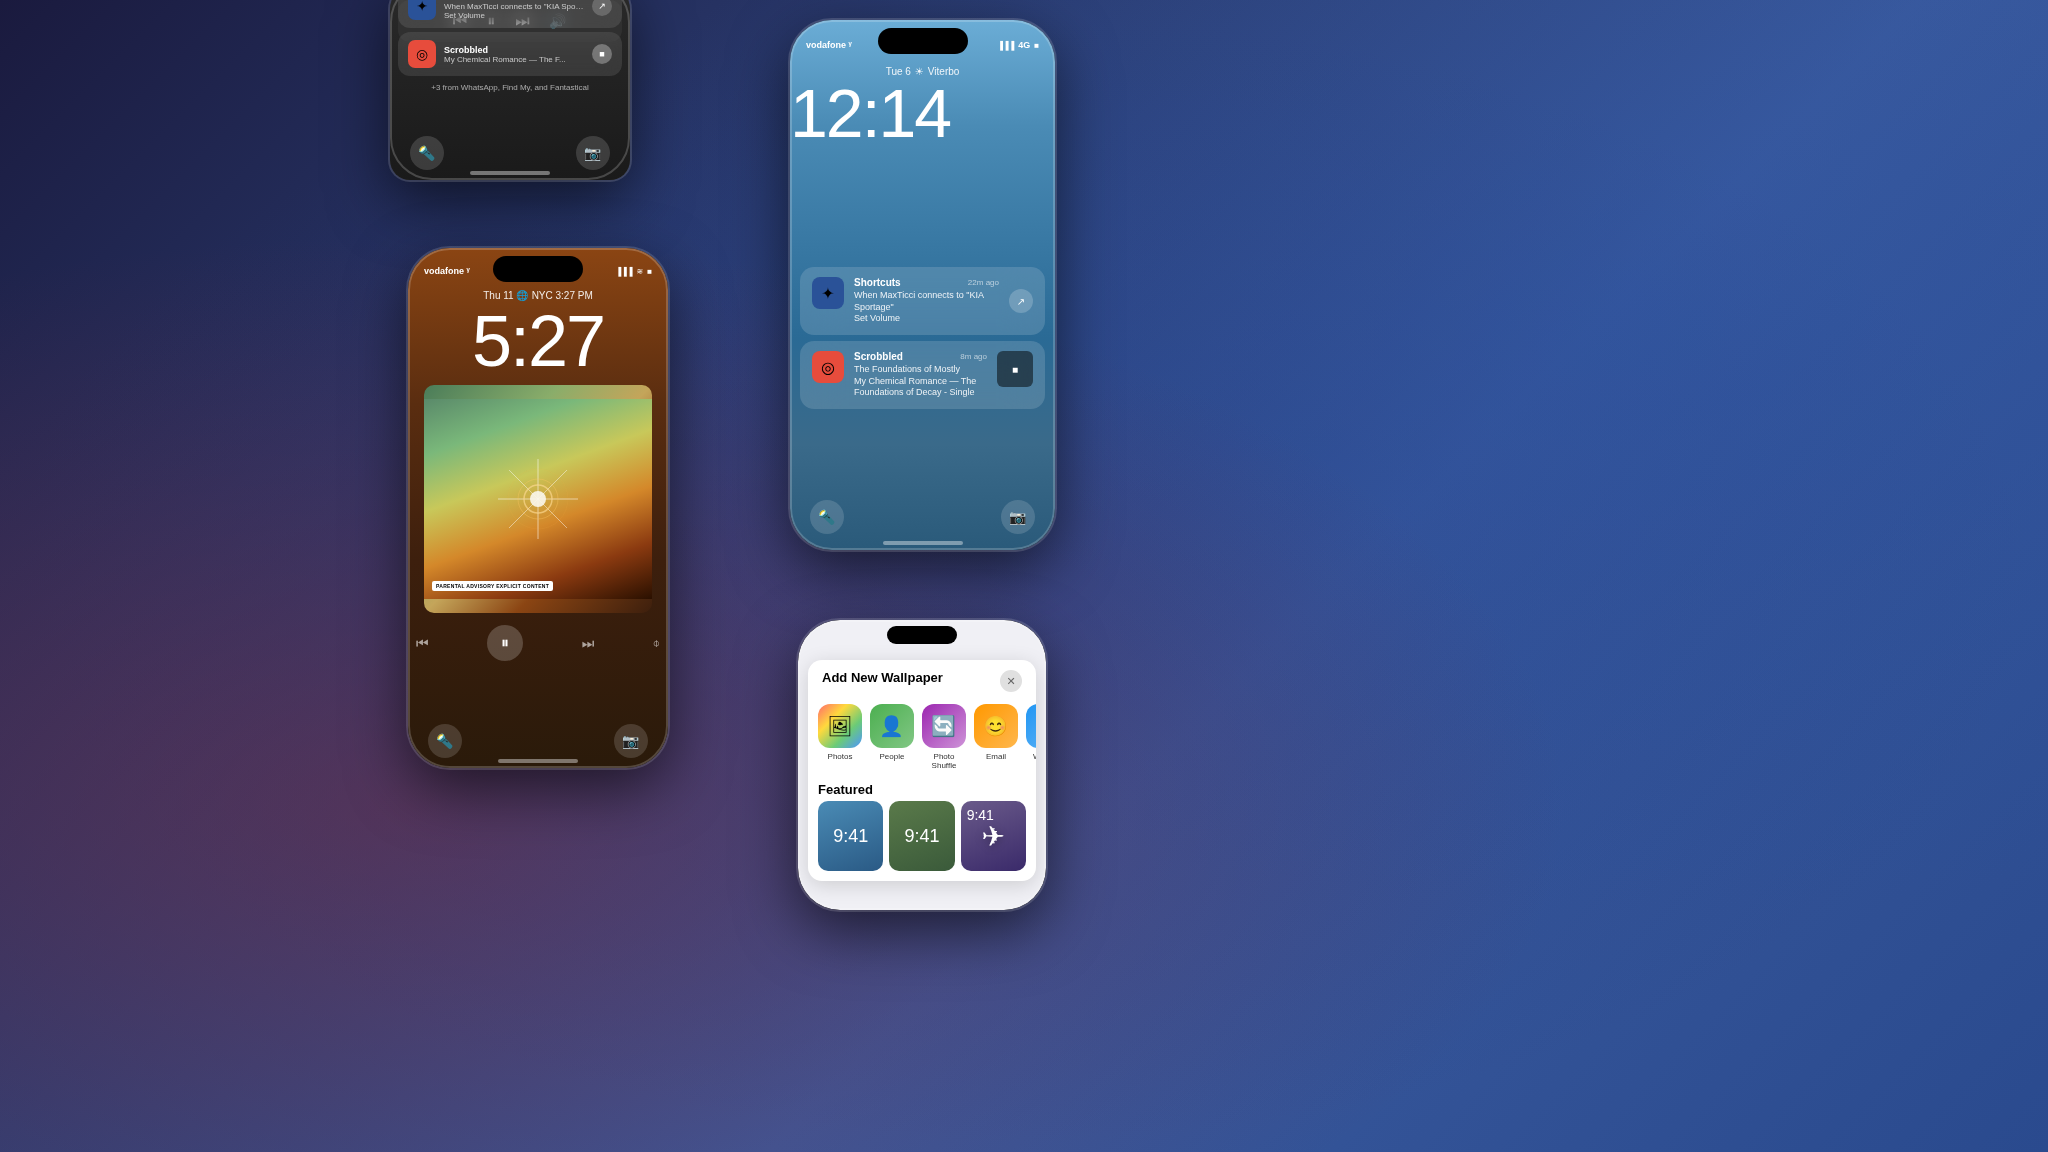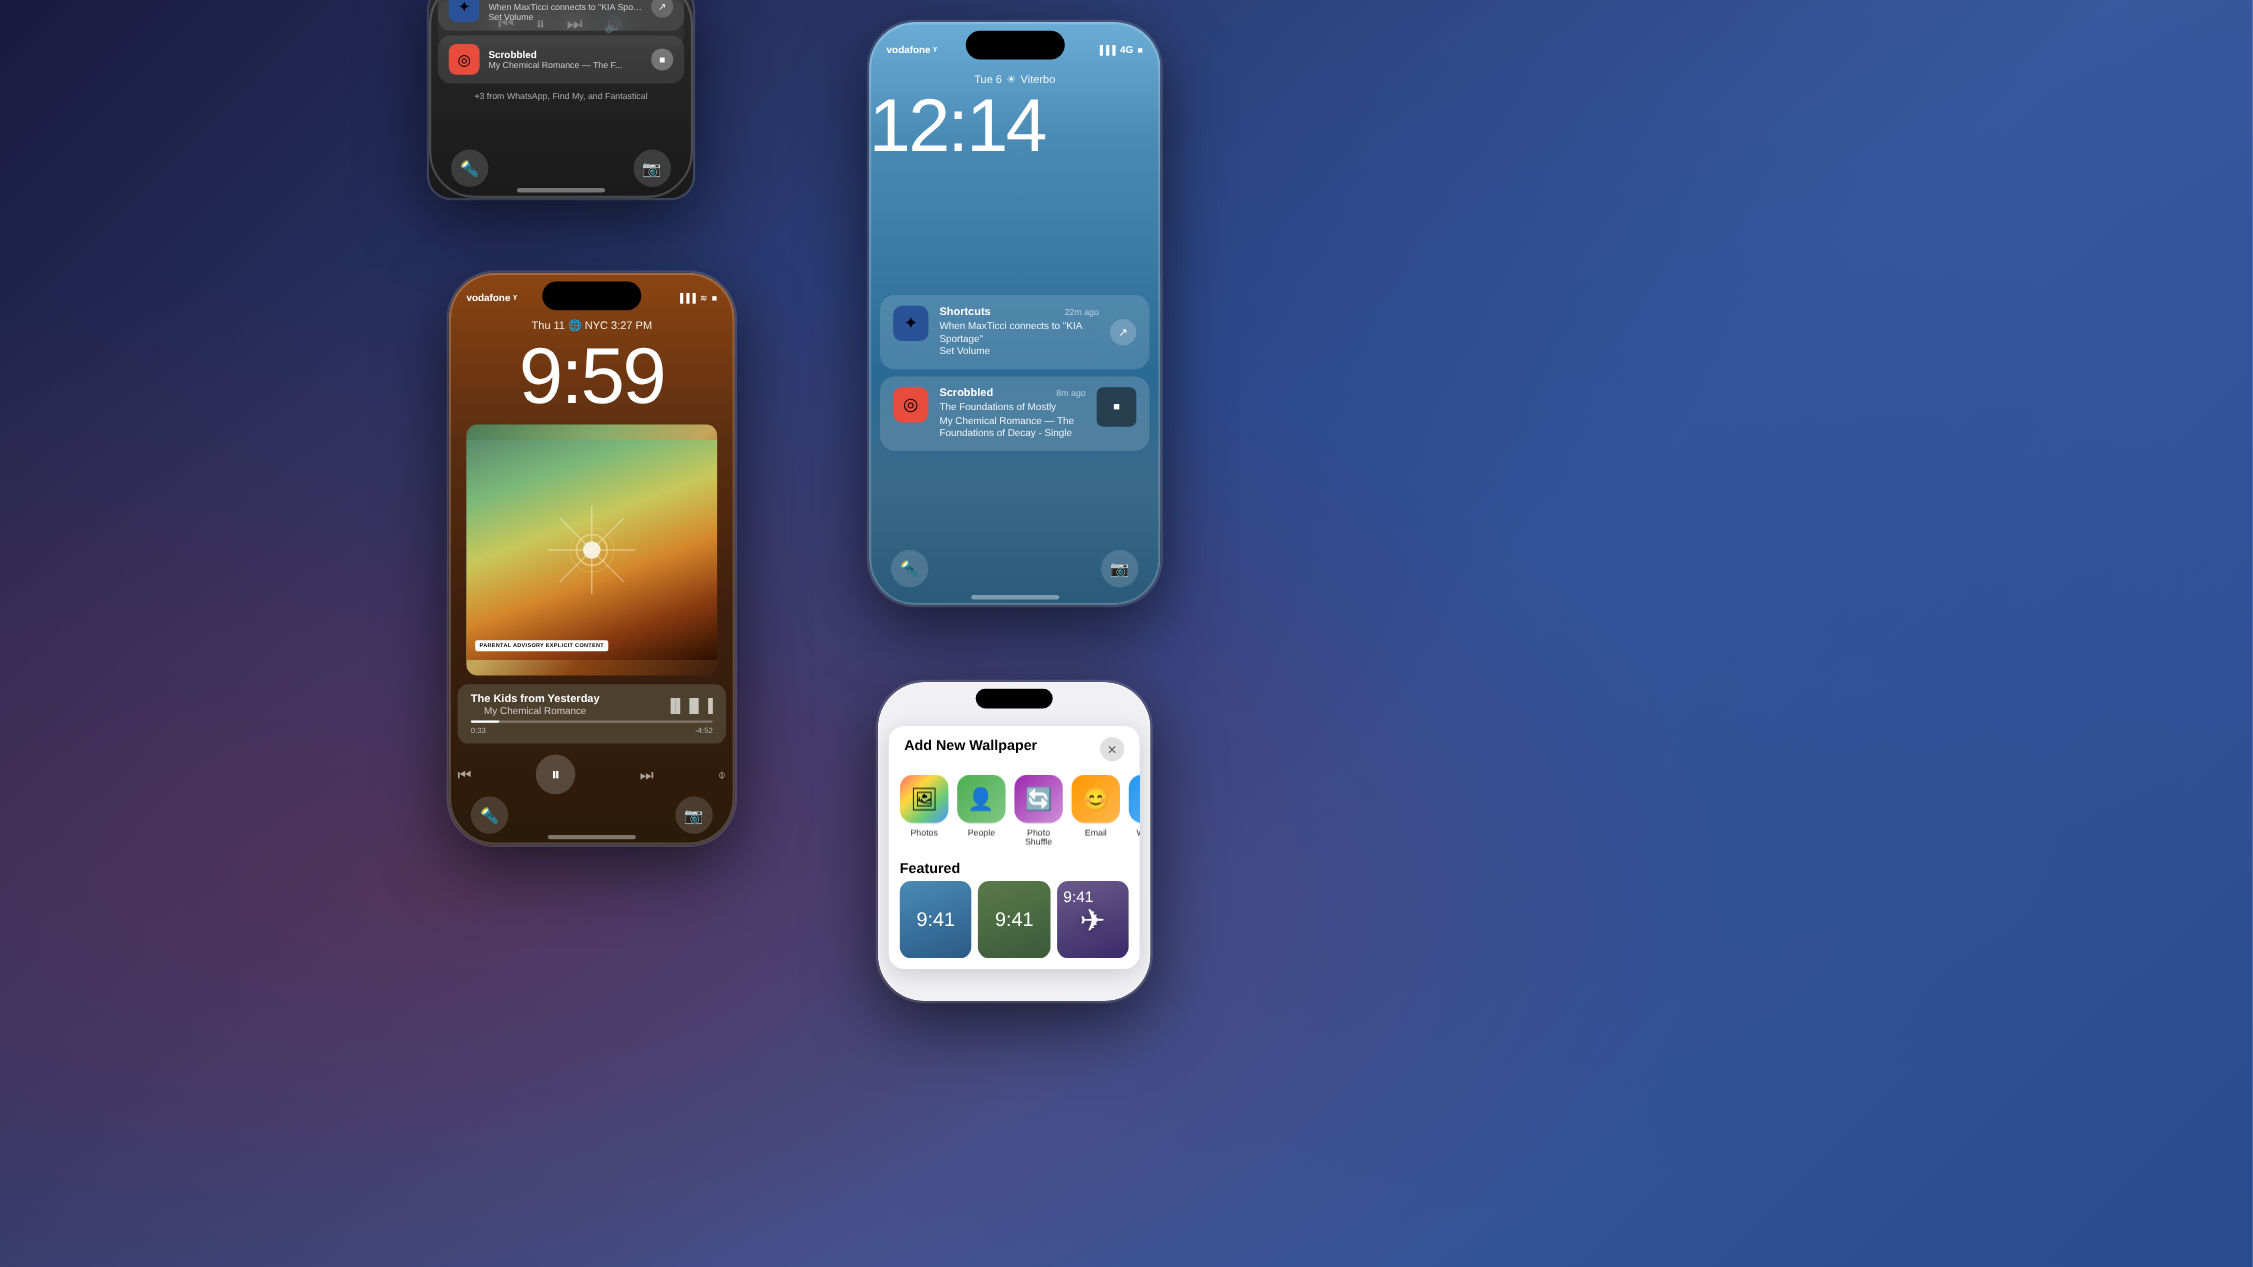--- a/index.html
+++ b/index.html
@@ -745,55 +745,39 @@
       <span class="status-carrier">vodafone ᵞ</span>
       <span style="width:90px;"></span>
       <div class="status-right">
         <span style="color:white;font-size:8px;">▐▐▐</span>
         <span style="color:white;font-size:8px;">≋</span>
         <span style="color:white;font-size:8px;">■</span>
       </div>
     </div>
 
     <div class="lock-location">Thu 11 🌐 NYC 3:27 PM</div>
-    <div class="lock-time-large">9:59</div>
+    <div class="lock-time-large">5:27</div>
 
     <div class="album-art">
       <div class="album-art-inner">
 
         <svg width="80" height="80" viewBox="0 0 80 80" style="position:absolute; opacity:0.9;">
           <circle cx="40" cy="40" r="8" fill="white" opacity="0.9"></circle>
           <line x1="40" y1="0" x2="40" y2="80" stroke="white" stroke-width="1" opacity="0.6"></line>
           <line x1="0" y1="40" x2="80" y2="40" stroke="white" stroke-width="1" opacity="0.6"></line>
           <line x1="11" y1="11" x2="69" y2="69" stroke="white" stroke-width="1" opacity="0.5"></line>
           <line x1="69" y1="11" x2="11" y2="69" stroke="white" stroke-width="1" opacity="0.5"></line>
           <circle cx="40" cy="40" r="14" fill="none" stroke="rgba(255,220,150,0.7)" stroke-width="1.5"></circle>
           <circle cx="40" cy="40" r="20" fill="none" stroke="rgba(255,200,100,0.4)" stroke-width="1"></circle>
           <circle cx="40" cy="40" r="30" fill="none" stroke="rgba(255,180,80,0.2)" stroke-width="0.5"></circle>
         </svg>
         <div class="parental-advisory">PARENTAL ADVISORY EXPLICIT CONTENT</div>
       </div>
     </div>
 
-    <div class="now-playing-bar">
-      <div style="display:flex;justify-content:space-between;align-items:center;">
-        <div>
-          <div class="now-playing-title">The Kids from Yesterday</div>
-          <div class="now-playing-artist">My Chemical Romance</div>
-        </div>
-        <div class="waveform-icon">▐▌▐▌▐</div>
-      </div>
-      <div class="progress-bar-container">
-        <div class="progress-fill" style="width:12%;"></div>
-      </div>
-      <div class="progress-times">
-        <span>0:33</span>
-        <span>-4:52</span>
-      </div>
-    </div>
     <div class="playback-controls">
       <span class="track-icon">⏮</span>
       <div class="play-btn-large">
         <span>⏸</span>
       </div>
       <span class="track-icon">⏭</span>
       <span class="airplay-icon">⌽</span>
     </div>
     <div class="bottom-controls">
       <div class="control-icon">🔦</div>

